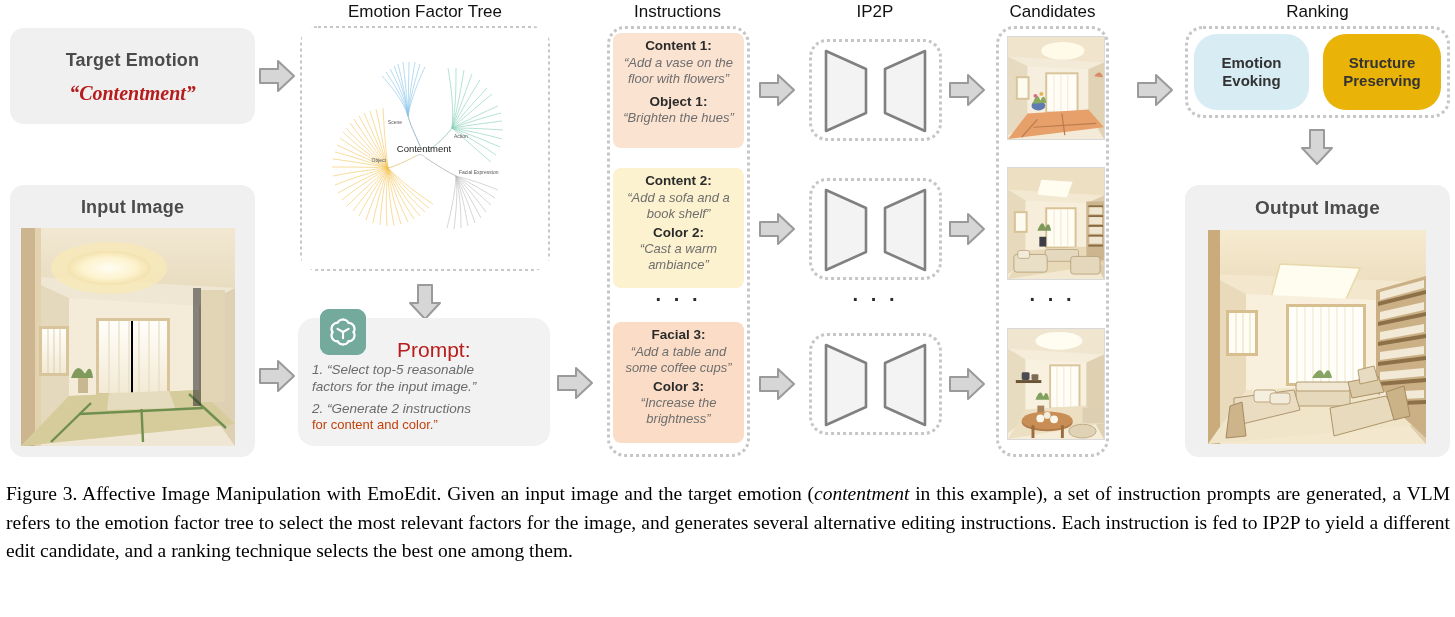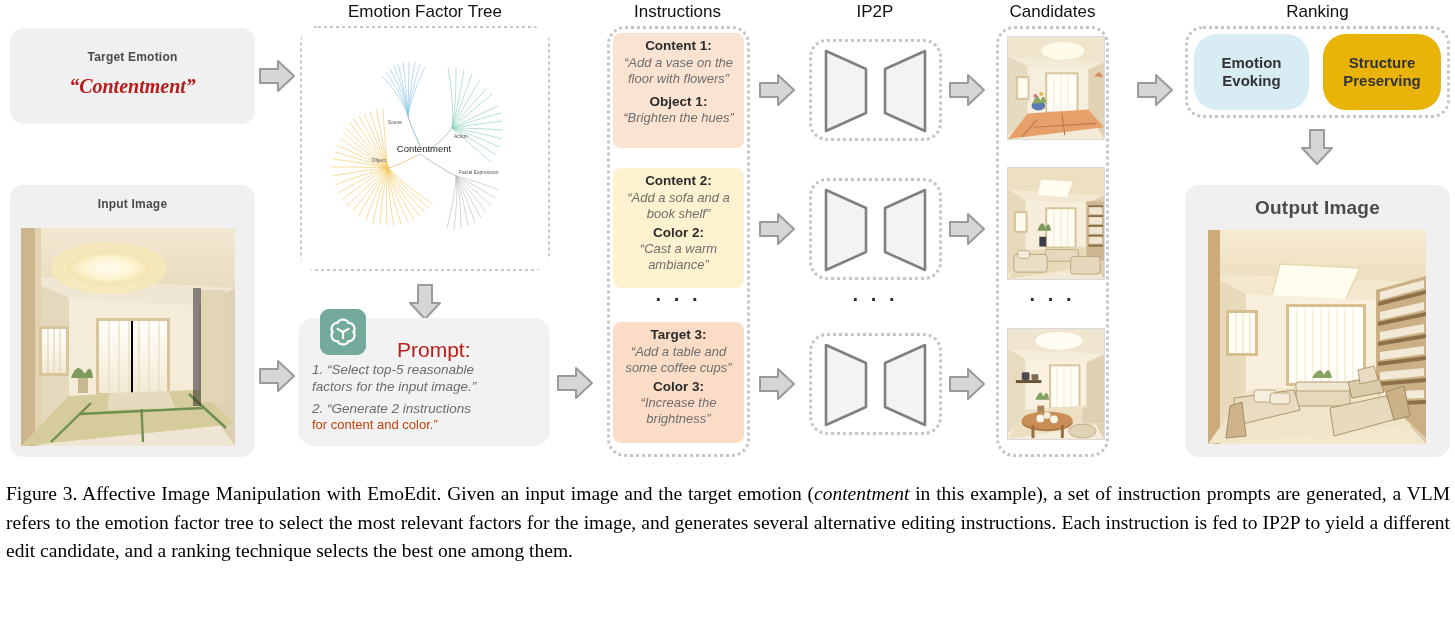--- a/index.html
+++ b/index.html
@@ -4,21 +4,21 @@
 <style>
   html,body{margin:0;padding:0;background:#fff;}
   body{width:1455px;height:617px;font-family:"Liberation Sans",sans-serif;color:#1a1a1a;}
   #stage{position:relative;width:1455px;height:617px;overflow:hidden;}
 
   .col-title{position:absolute;font-family:"Liberation Sans",sans-serif;font-size:17px;color:#111;text-align:center;white-space:nowrap;}
 
   .dashbox{position:absolute;border:3px dotted #c6c6c6;border-radius:18px;box-sizing:border-box;}
 
   .graybox{position:absolute;background:#f0f0f0;border-radius:14px;box-sizing:border-box;}
-  .graybox .hdr{font-size:12px;font-weight:bold;color:#4b4b4b;text-align:center;letter-spacing:.2px;}
+  .graybox .hdr{font-size:18px;font-weight:bold;color:#4b4b4b;text-align:center;letter-spacing:.2px;}
 
   .emolabel{font-family:"Liberation Serif",serif;font-style:italic;font-weight:bold;font-size:20px;color:#b71c1c;text-align:center;}
 
   
   .arrow{position:absolute;}
   .arrow svg{display:block;}
 
   
   .icard{position:absolute;border-radius:8px;box-sizing:border-box;padding:5px 4px 6px;text-align:center;}
   .icard .lbl{font-size:13.5px;font-weight:bold;color:#2b2b2b;line-height:1.25;}
@@ -316,21 +316,21 @@
   <div class="icard" style="left:613px;top:168px;width:131px;height:120px;background:#fdf2cf;">
     <div class="lbl">Content 2:</div>
     <div class="txt">“Add a sofa and a book shelf”</div>
     <div class="lbl" style="margin-top:3px;">Color 2:</div>
     <div class="txt">“Cast a warm ambiance”</div>
   </div>
 
   <div class="dots" style="left:613px;top:289px;width:131px;">· · ·</div>
 
   <div class="icard" style="left:613px;top:322px;width:131px;height:121px;background:#fbddc7;">
-    <div class="lbl">Target 3:</div>
+    <div class="lbl">Facial 3:</div>
     <div class="txt">“Add a table and some coffee cups”</div>
     <div class="lbl" style="margin-top:3px;">Color 3:</div>
     <div class="txt">“Increase the brightness”</div>
   </div>
 
   <div class="arrow" style="left:758px;top:72px;width:38px;height:36px;">
     <svg width="38" height="36" viewBox="0 0 38 36">
         <path d="M2 11 H20 V3 L36 18 L20 33 V25 H2 Z" fill="#d6d6d6" stroke="#9a9a9a" stroke-width="2" stroke-linejoin="round"></path>
       </svg>
   </div>

